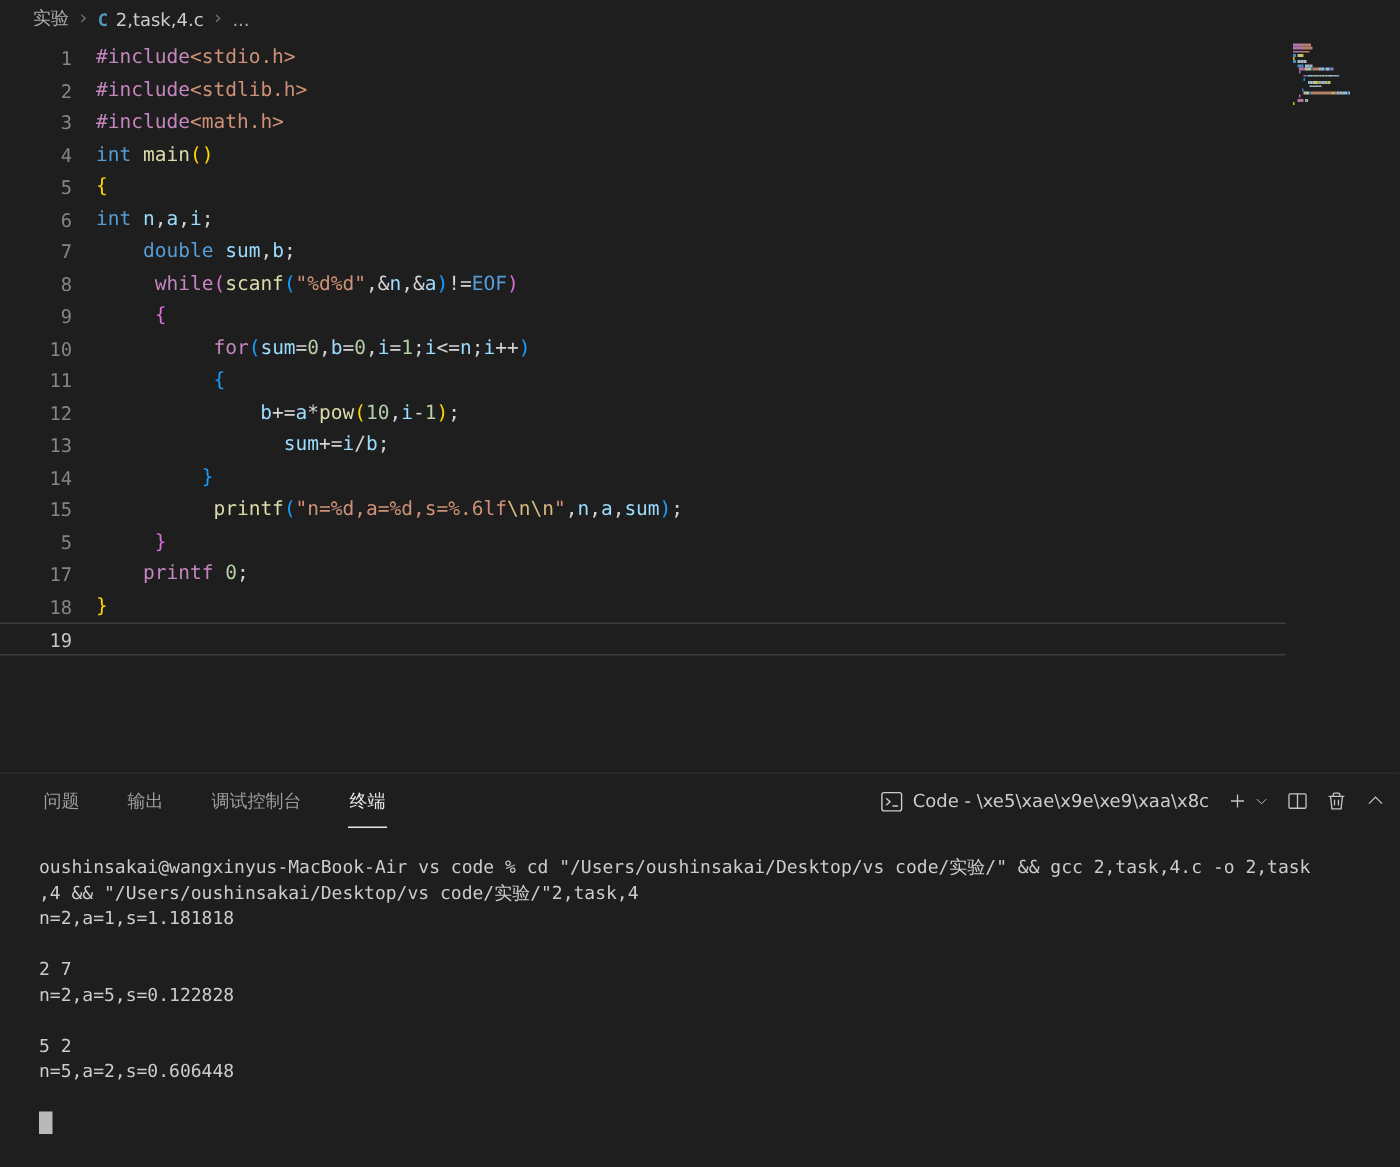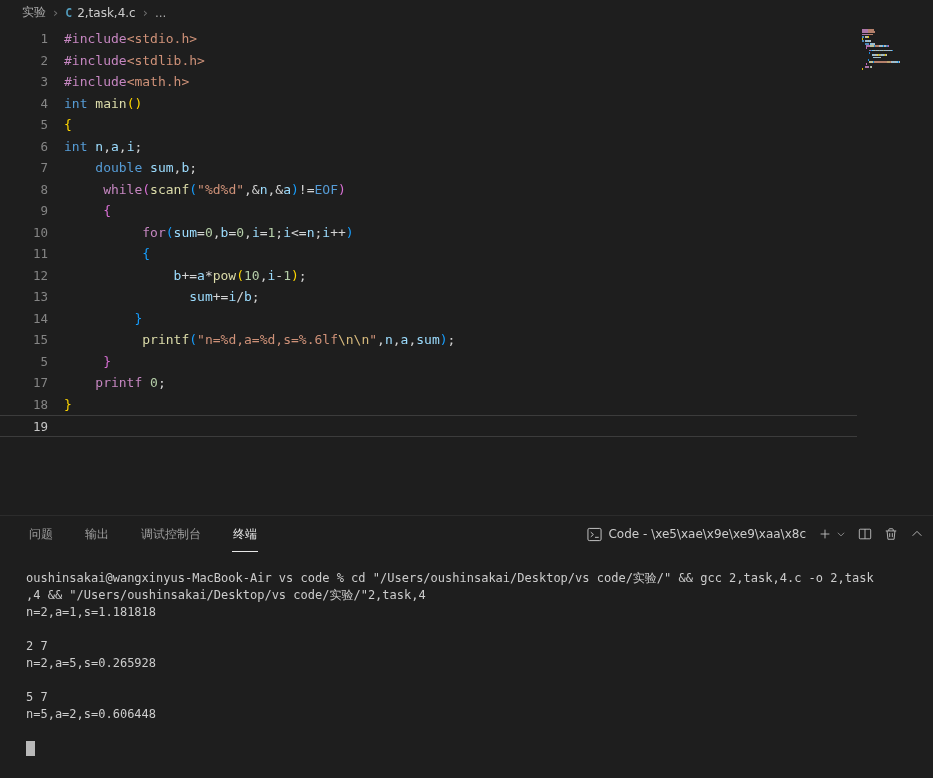--- a/index.html
+++ b/index.html
@@ -361,22 +361,22 @@
         </span>
       </div>
     </div>
 
     <div id="terminal">
         <div class="t-line">oushinsakai@wangxinyus-MacBook-Air vs code % cd "/Users/oushinsakai/Desktop/vs code/实验/" &amp;&amp; gcc 2,task,4.c -o 2,task</div>
         <div class="t-line">,4 &amp;&amp; "/Users/oushinsakai/Desktop/vs code/实验/"2,task,4</div>
         <div class="t-line">n=2,a=1,s=1.181818</div>
         <div class="t-line"></div>
         <div class="t-line">2 7</div>
-        <div class="t-line">n=2,a=5,s=0.265928</div>
+        <div class="t-line">n=2,a=5,s=0.122828</div>
         <div class="t-line"></div>
-        <div class="t-line">5 7</div>
+        <div class="t-line">5 2</div>
         <div class="t-line">n=5,a=2,s=0.606448</div>
         <div class="t-line"></div>
         <div class="t-line"><span class="t-cursor"></span></div>
       </div>
   </div>
 
 </div>
 
 </body></html>

